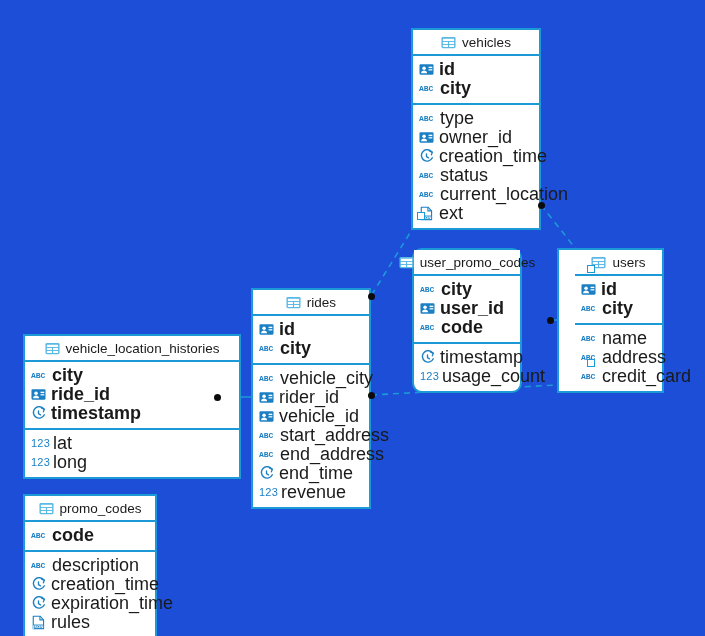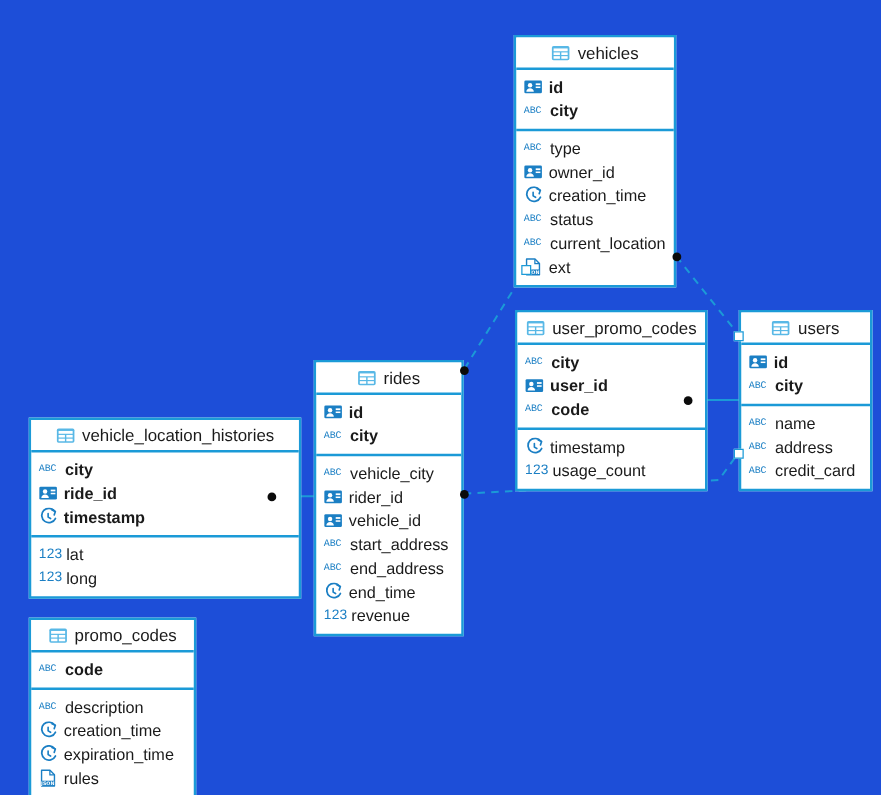--- a/index.html
+++ b/index.html
@@ -61,21 +61,21 @@
   .col {
     display: flex;
     align-items: center;
     gap: 5px;
     height: 19px;
     padding: 0 6px;
     box-sizing: border-box;
     white-space: nowrap;
   }
   .col .cname {
-    font-size: 13px;
+    font-size: 18px;
     color: #1a1a1a;
     line-height: 19px;
   }
   .col.key .cname {
     font-weight: bold;
   }
 
   
   .ic {
     width: 15px;
@@ -92,21 +92,21 @@
     color: #1b7fc4;
     letter-spacing: 0.2px;
     line-height: 15px;
     text-align: left;
     font-family: "Liberation Sans", sans-serif;
   }
   .ic-abc {
     width: 16px;
     flex: 0 0 16px;
     font-size: 8px;
-    font-weight: normal;
+    font-weight: bold;
     color: #1b7fc4;
     line-height: 15px;
     letter-spacing: -0.1px;
     font-family: "Liberation Mono", monospace;
   }
 
   
   .marker {
     position: absolute;
     z-index: 3;
@@ -212,21 +212,21 @@
                 <path d="M2.4 1.3 h7.2 L13.4 5.1 v9.6 h-11 z" fill="#ffffff" stroke="#1b7fc4" stroke-width="1.2" stroke-linejoin="round"></path>
                 <path d="M9.5 1.4 v3.8 h3.8" fill="none" stroke="#1b7fc4" stroke-width="1.1"></path>
                 <rect x="2.2" y="10.2" width="11" height="4.4" fill="#1b7fc4"></rect>
                 <text x="7.7" y="13.7" font-size="4.1" font-family="DejaVu Sans, sans-serif" font-weight="bold" fill="#ffffff" text-anchor="middle">JSON</text>
               </svg>
             </span>
             <span class="cname">ext</span>
           </div>
         </div>
       </div>
-      <div class="node" style="left: 591px; top: 248px; width: 107px;">
+      <div class="node" style="left: 557px; top: 248px; width: 107px; padding-left: 16px;">
         <div class="node-title">
           <span class="ic">
             <svg viewBox="0 0 16 16" width="15" height="15">
               <rect x="0.5" y="2" width="15" height="12" rx="1.5" fill="#58b8e6"></rect>
               <rect x="2" y="4" width="12" height="2.4" fill="#ffffff"></rect>
               <rect x="2" y="7.4" width="5.4" height="2.2" fill="#ffffff"></rect>
               <rect x="8.6" y="7.4" width="5.4" height="2.2" fill="#ffffff"></rect>
               <rect x="2" y="10.6" width="5.4" height="2.2" fill="#ffffff"></rect>
               <rect x="8.6" y="10.6" width="5.4" height="2.2" fill="#ffffff"></rect>
             </svg>
@@ -259,21 +259,21 @@
           <div class="col">
             <span class="ic-abc">ABC</span>
             <span class="cname">address</span>
           </div>
           <div class="col">
             <span class="ic-abc">ABC</span>
             <span class="cname">credit_card</span>
           </div>
         </div>
       </div>
-      <div class="node" style="left: 412px; top: 248px; width: 154px;">
+      <div class="node" style="left: 412px; top: 248px; width: 110px; border-radius: 10px;">
         <div class="node-title">
           <span class="ic">
             <svg viewBox="0 0 16 16" width="15" height="15">
               <rect x="0.5" y="2" width="15" height="12" rx="1.5" fill="#58b8e6"></rect>
               <rect x="2" y="4" width="12" height="2.4" fill="#ffffff"></rect>
               <rect x="2" y="7.4" width="5.4" height="2.2" fill="#ffffff"></rect>
               <rect x="8.6" y="7.4" width="5.4" height="2.2" fill="#ffffff"></rect>
               <rect x="2" y="10.6" width="5.4" height="2.2" fill="#ffffff"></rect>
               <rect x="8.6" y="10.6" width="5.4" height="2.2" fill="#ffffff"></rect>
             </svg>

